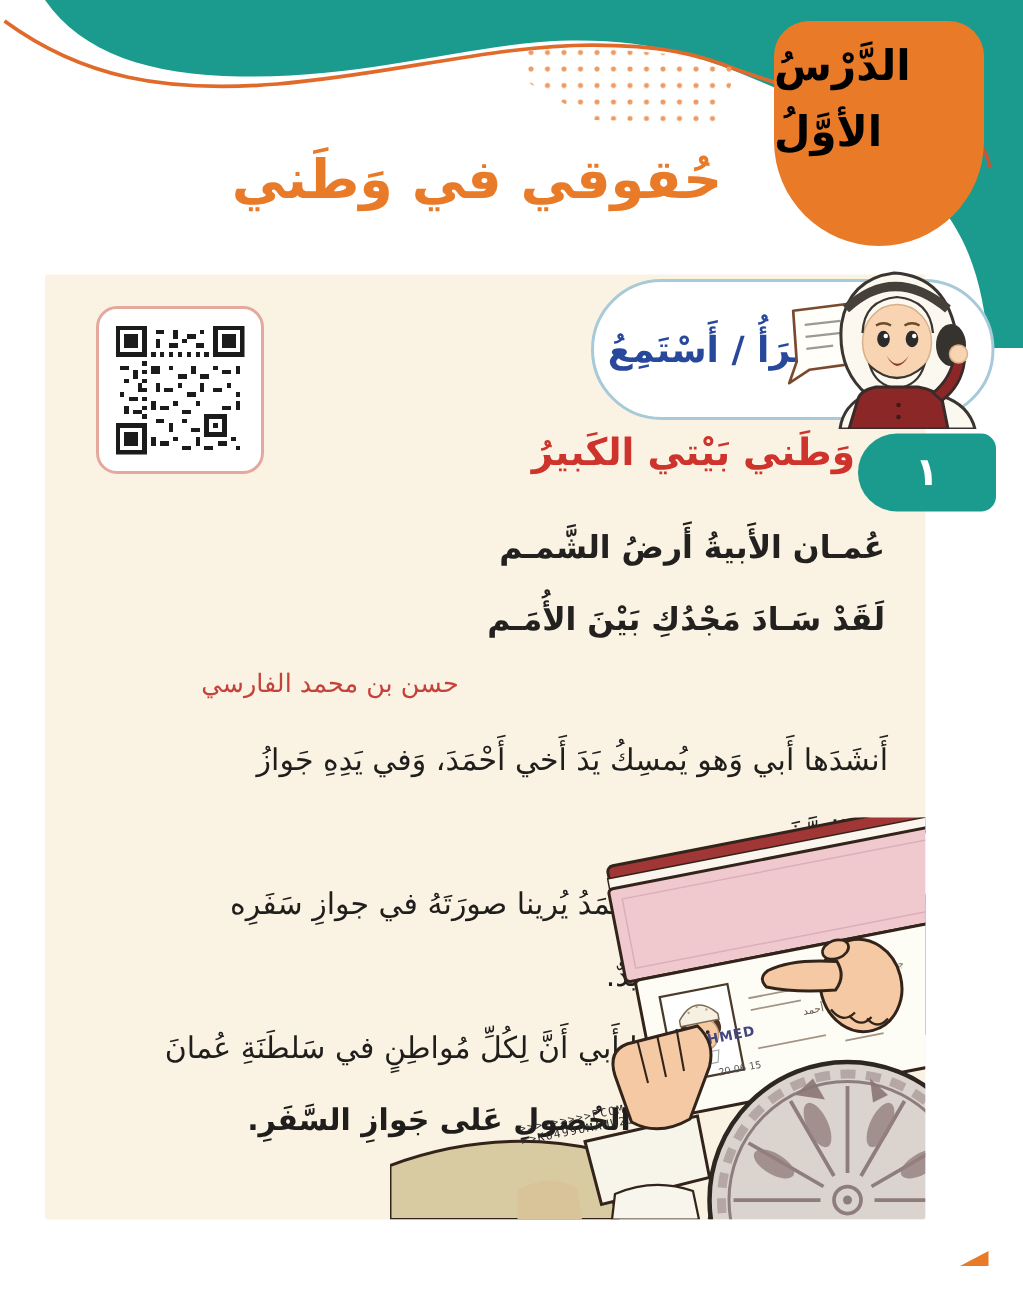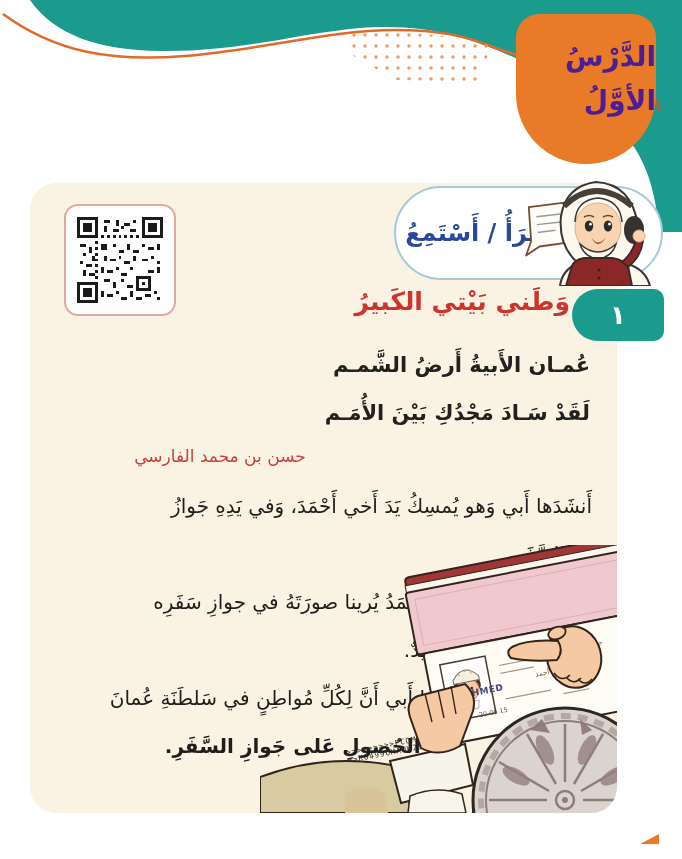--- a/index.html
+++ b/index.html
@@ -3,37 +3,37 @@
 <meta charset="utf-8">
 <style>
   html,body{margin:0;padding:0;background:#fff;}
   #stage{position:relative;width:682px;height:859px;background:#ffffff;overflow:hidden;
          font-family:"DejaVu Sans",sans-serif;direction:rtl;}
   svg{display:block;}
 
   
   #header-art{position:absolute;left:0;top:0;z-index:0;}
   #lesson-badge{position:absolute;left:516px;top:14px;width:140px;height:150px;
-    background:#E87A28;border-radius:24px 24px 72px 72px;z-index:2;color:#4c1d95;
-    text-align:right;padding-top:21px;box-sizing:border-box;}
+    background:#E87A28;border-radius:24px 24px 72px 72px;z-index:2;color:#000000;
+    text-align:left;padding-top:8px;box-sizing:border-box;}
   #lesson-badge .bl{font-size:28px;font-weight:bold;line-height:44px;white-space:nowrap;}
   #page-title{position:absolute;left:148px;top:100px;width:340px;text-align:center;
     color:#E87A28;font-size:36px;font-weight:bold;white-space:nowrap;z-index:2;}
 
   
   #activity-pill{position:absolute;left:394px;top:186px;width:269px;height:94px;
     background:#fff;border:2px solid #A6CAD8;border-radius:48px;box-sizing:border-box;z-index:3;}
   #activity-label{position:absolute;left:10px;top:0;width:145px;height:100%;
     display:flex;align-items:center;justify-content:center;color:#27489B;
     font-size:24px;font-weight:bold;white-space:nowrap;}
   #girl-art{position:absolute;left:516px;top:174px;z-index:4;}
 
   
   #panel{position:absolute;left:30px;top:183px;width:587px;height:630px;
-    background:#FAF3E3;border-radius:26px;overflow:hidden;z-index:1;}
+    background:#FAF3E3;border-radius:2px;overflow:hidden;z-index:1;}
 
   #qr-box{position:absolute;left:34px;top:21px;width:112px;height:112px;background:#fff;
     border:2px solid #E4A89D;border-radius:14px;box-sizing:border-box;
     display:flex;align-items:center;justify-content:center;}
 
   #section-tab{position:absolute;left:572px;top:289px;width:92px;height:52px;
     background:#1B9B8E;border-radius:26px 10px 10px 26px;z-index:3;
     display:flex;align-items:center;justify-content:center;color:#fff;
     font-size:26px;font-weight:bold;}
 
@@ -76,20 +76,21 @@
     <path d="M 3,14 C 55,52 110,62 185,56 C 260,50 330,30 395,30 C 440,30 465,36 490,46 C 515,55 532,60 546,62" fill="none" stroke="#E06A2A" stroke-width="2.5"></path>
     <polygon points="352,28 492,40 480,82 395,80 352,55" fill="url(#dotp)"></polygon>
     <path d="M 645,88 Q 658,98 660,112" fill="none" stroke="#D94F2B" stroke-width="2"></path>
   </svg>
 
   <div id="lesson-badge">
     <div class="bl">الدَّرْسُ</div>
     <div class="bl">الأوَّلُ</div>
   </div>
 
+  <div id="page-title">حُقوقي في وَطَني</div>
 
   <div id="panel">
 
     <div id="qr-box">
       <svg width="86" height="86" viewBox="0 0 29 29" shape-rendering="crispEdges">
         <rect x="0" y="0" width="29" height="29" fill="#fff"></rect>
         <g fill="#1b1b1b">
           <rect x="0" y="0" width="7" height="7"></rect>
             <rect x="22" y="0" width="7" height="7"></rect>
             <rect x="0" y="22" width="7" height="7"></rect>

